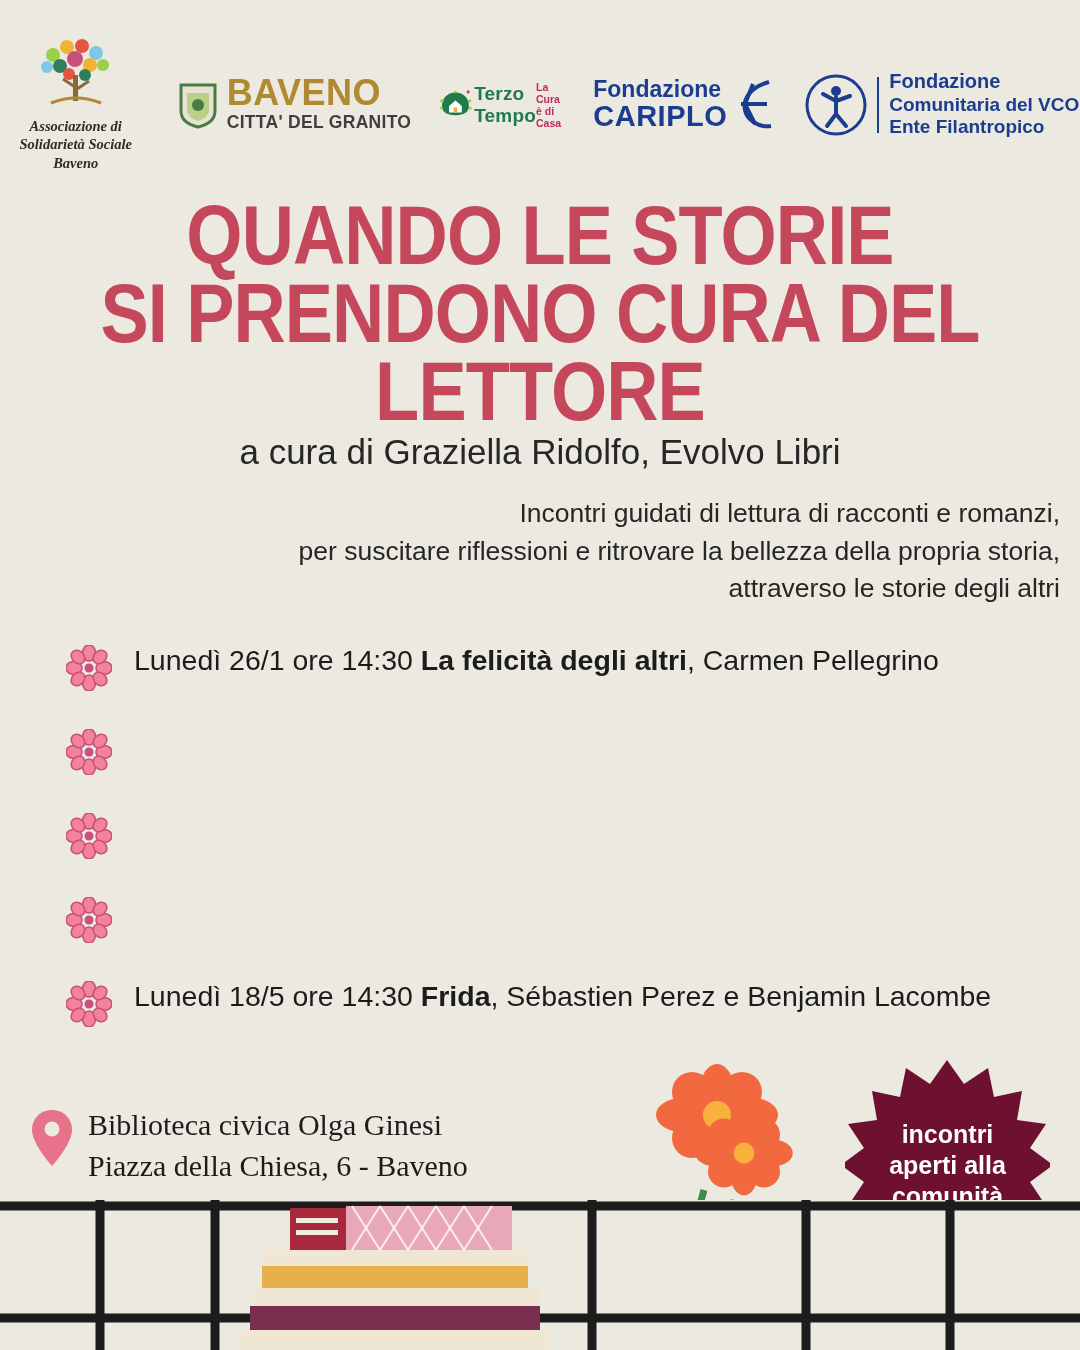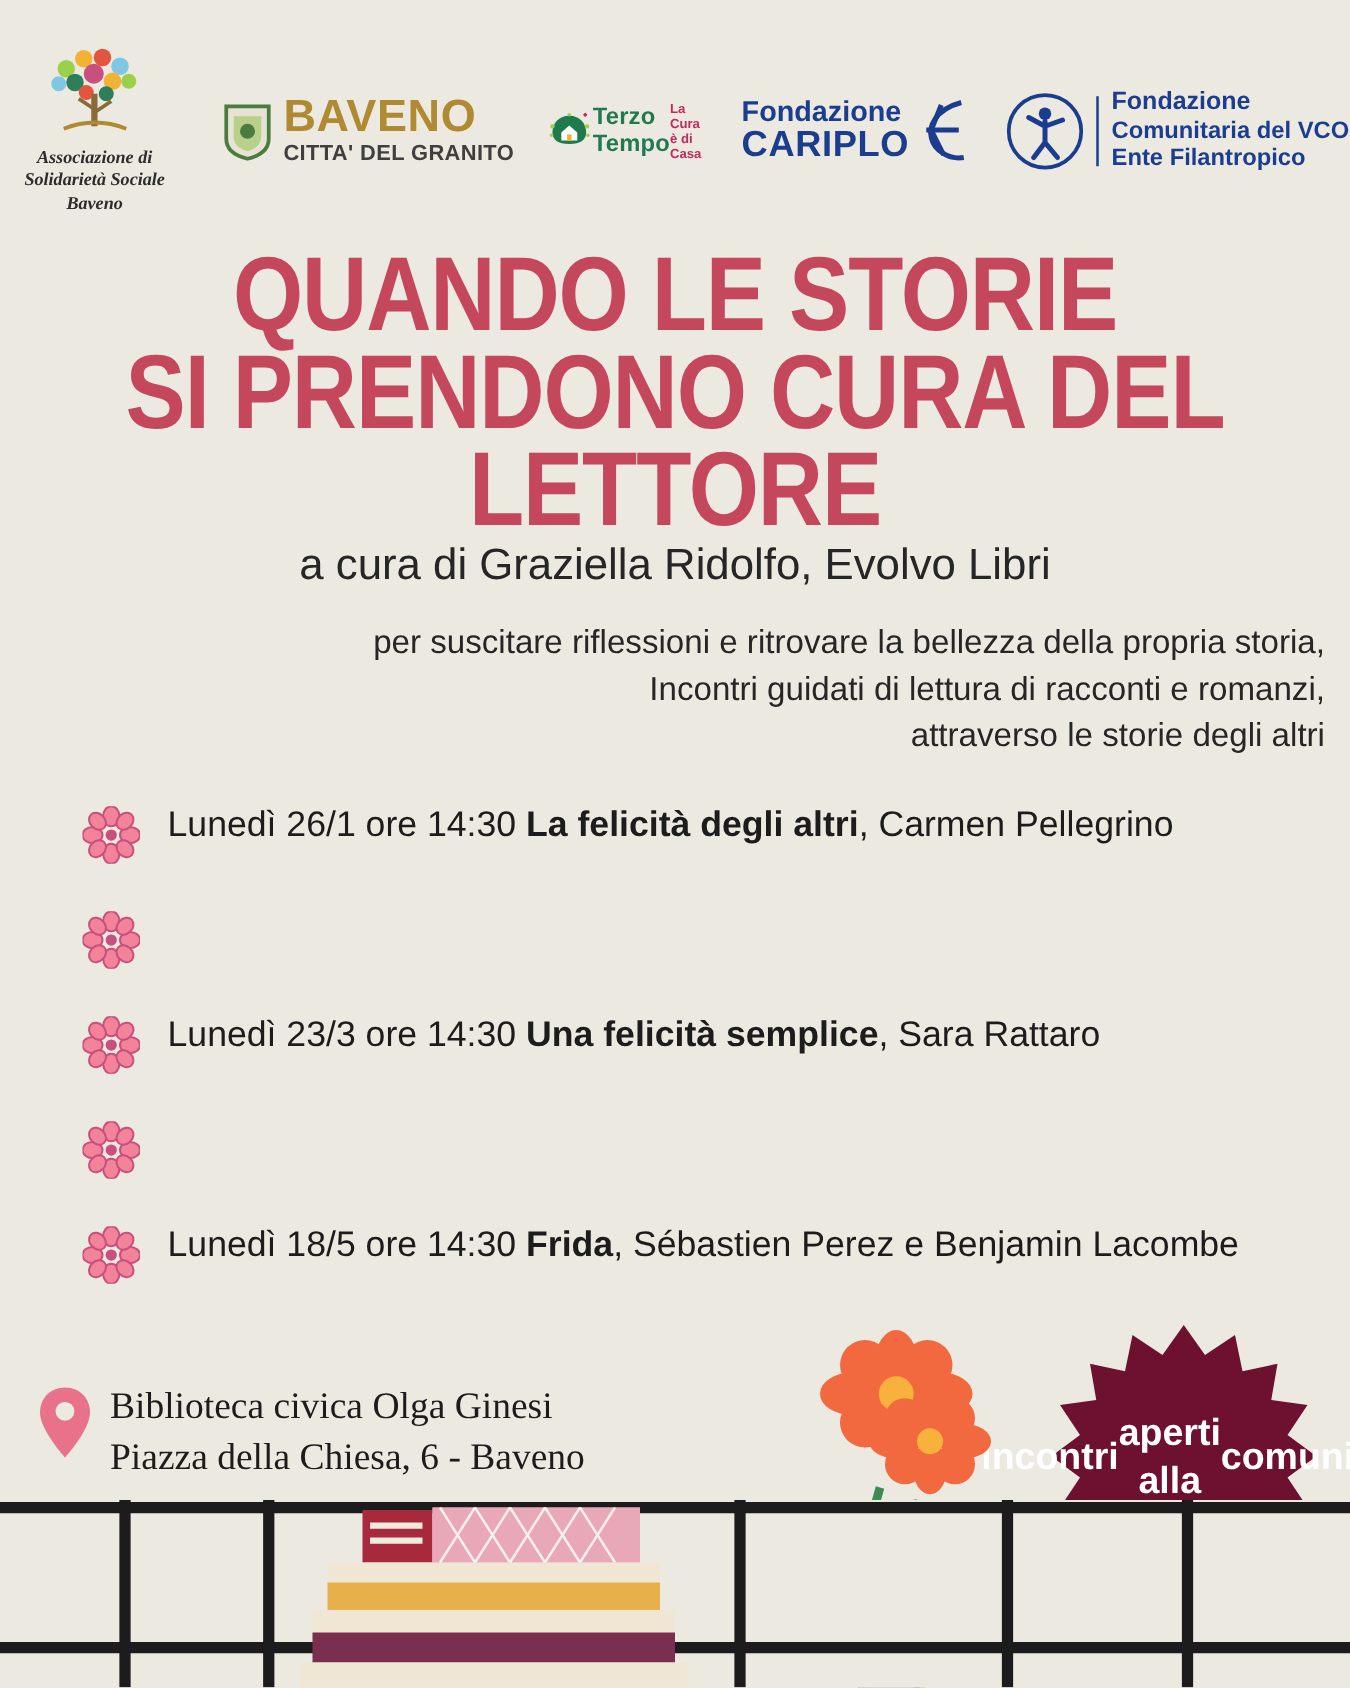--- a/index.html
+++ b/index.html
@@ -90,23 +90,23 @@
 
   
   .location { position: absolute; top: 1104px; left: 30px; display: flex; align-items: flex-start; }
   .pin { width: 44px; height: 60px; flex: 0 0 44px; margin-top: 4px; }
   .loc-text { margin-left: 14px; font-family: "Liberation Serif", serif; font-size: 30px; color: #1c1c1c; line-height: 1.38; }
 
   
   .badge-wrap { position: absolute; top: 1058px; left: 845px; width: 205px; height: 215px; }
   .badge-star { position: absolute; inset: 0; }
   .badge-text {
-    position: absolute; inset: 0; display: flex; flex-direction: row;
+    position: absolute; inset: 0; display: flex; flex-direction: column;
     align-items: center; justify-content: center; color: #fff;
-    font-size: 30px; font-weight: bold; line-height: 1.25; text-align: center;
+    font-size: 25px; font-weight: bold; line-height: 1.25; text-align: center;
   }
 
   
   .bottom { position: absolute; left: 0; bottom: 0; width: 1080px; height: 150px; }
   .flowers-art { position: absolute; left: 612px; bottom: 0; width: 230px; height: 300px; }
 </style>
 </head>
 <body>
 
 <div class="logo-bar">
@@ -195,22 +195,22 @@
 </div>
 
 <div class="title-block">
   <div class="title-line l1">QUANDO LE STORIE</div>
   <div class="title-line l2">SI PRENDONO CURA DEL LETTORE</div>
 </div>
 
 <div class="subtitle">a cura di Graziella Ridolfo, Evolvo Libri</div>
 
 <div class="blurb">
+    <div>Incontri guidati di lettura di racconti e romanzi,</div>
     <div>per suscitare riflessioni e ritrovare la bellezza della propria storia,</div>
-    <div>Incontri guidati di lettura di racconti e romanzi,</div>
     <div>attraverso le storie degli altri</div>
   </div>
 
 <div class="events">
     <div class="event">
       <svg class="flower" viewBox="0 0 46 46">
         <g fill="#f2839a" stroke="#c94f7c" stroke-width="1.6">
           <ellipse cx="23" cy="8" rx="6.5" ry="8"></ellipse>
           <ellipse cx="23" cy="38" rx="6.5" ry="8"></ellipse>
           <ellipse cx="8" cy="23" rx="8" ry="6.5"></ellipse>
@@ -246,21 +246,20 @@
           <ellipse cx="23" cy="38" rx="6.5" ry="8"></ellipse>
           <ellipse cx="8" cy="23" rx="8" ry="6.5"></ellipse>
           <ellipse cx="38" cy="23" rx="8" ry="6.5"></ellipse>
           <ellipse cx="12" cy="12" rx="7.5" ry="6" transform="rotate(45 12 12)"></ellipse>
           <ellipse cx="34" cy="12" rx="7.5" ry="6" transform="rotate(-45 34 12)"></ellipse>
           <ellipse cx="12" cy="34" rx="7.5" ry="6" transform="rotate(-45 12 34)"></ellipse>
           <ellipse cx="34" cy="34" rx="7.5" ry="6" transform="rotate(45 34 34)"></ellipse>
         </g>
         <circle cx="23" cy="23" r="4.5" fill="#c94f7c"></circle>
       </svg>
-      <div class="ev-text"><span>Lunedì 23/3 ore 14:30 </span><b>Una felicità semplice</b><span>, Sara Rattaro</span></div>
     </div>
     <div class="event">
       <svg class="flower" viewBox="0 0 46 46">
         <g fill="#f2839a" stroke="#c94f7c" stroke-width="1.6">
           <ellipse cx="23" cy="8" rx="6.5" ry="8"></ellipse>
           <ellipse cx="23" cy="38" rx="6.5" ry="8"></ellipse>
           <ellipse cx="8" cy="23" rx="8" ry="6.5"></ellipse>
           <ellipse cx="38" cy="23" rx="8" ry="6.5"></ellipse>
           <ellipse cx="12" cy="12" rx="7.5" ry="6" transform="rotate(45 12 12)"></ellipse>
           <ellipse cx="34" cy="12" rx="7.5" ry="6" transform="rotate(-45 34 12)"></ellipse>

